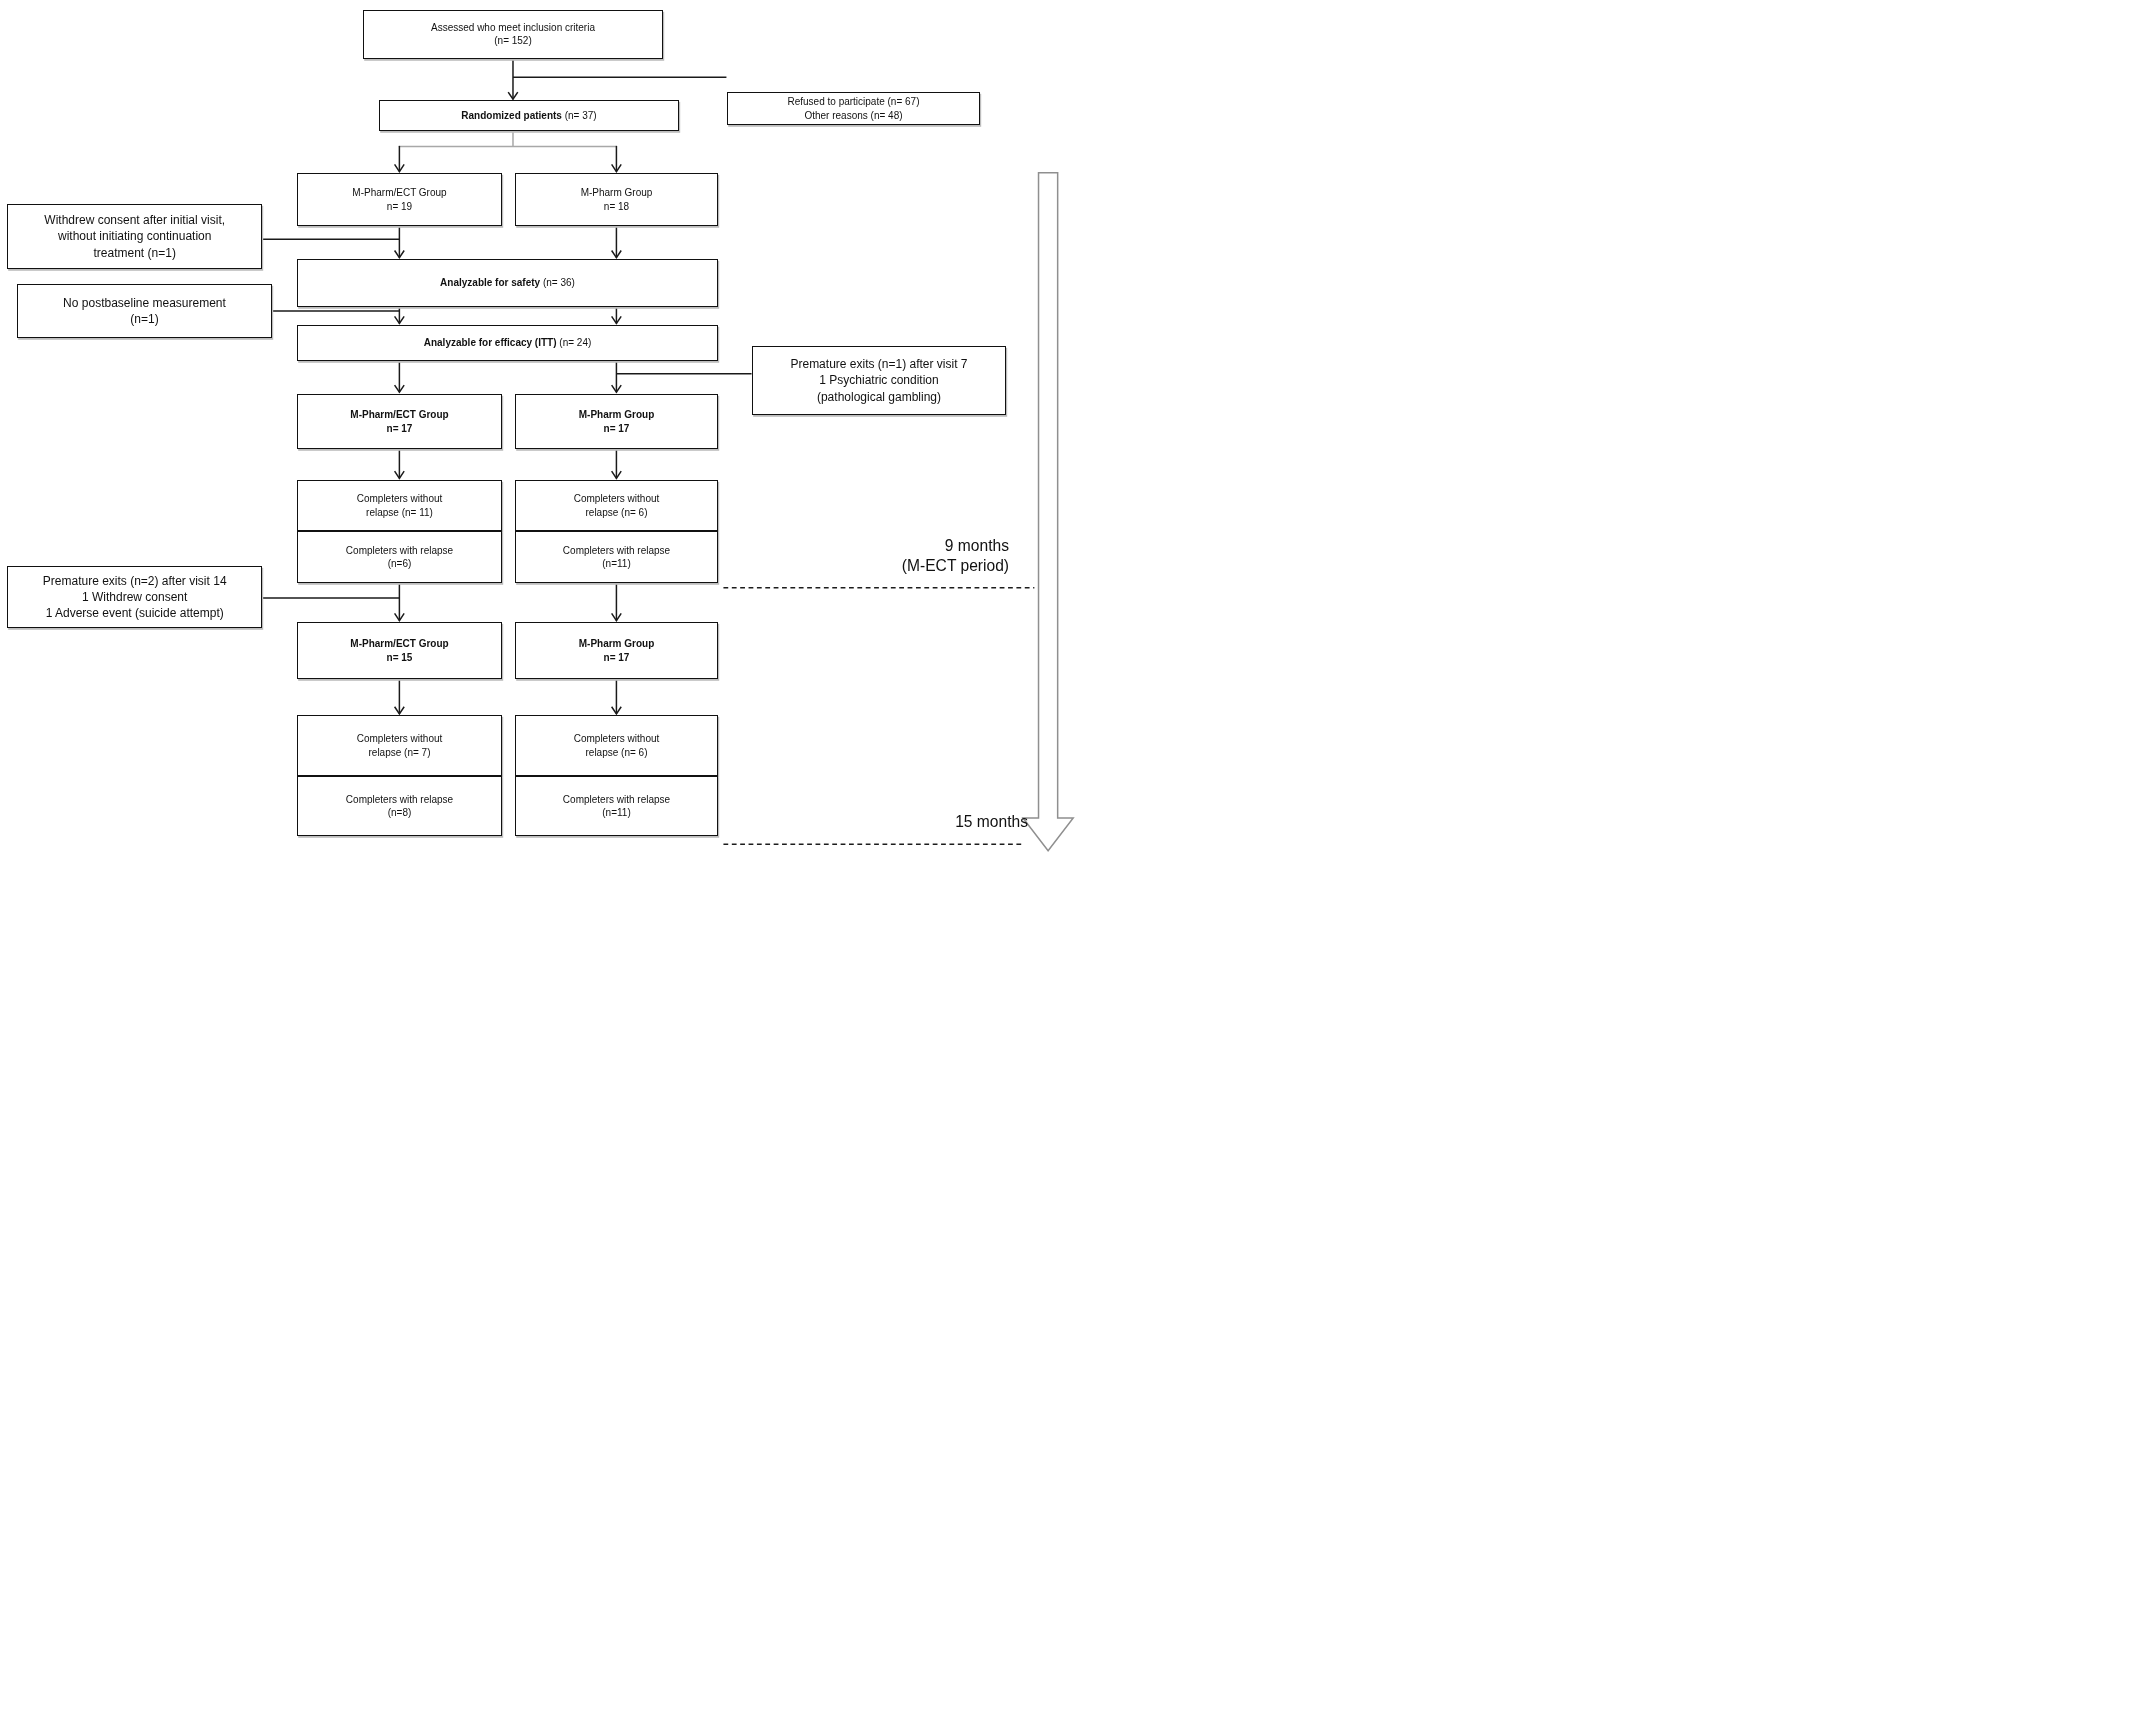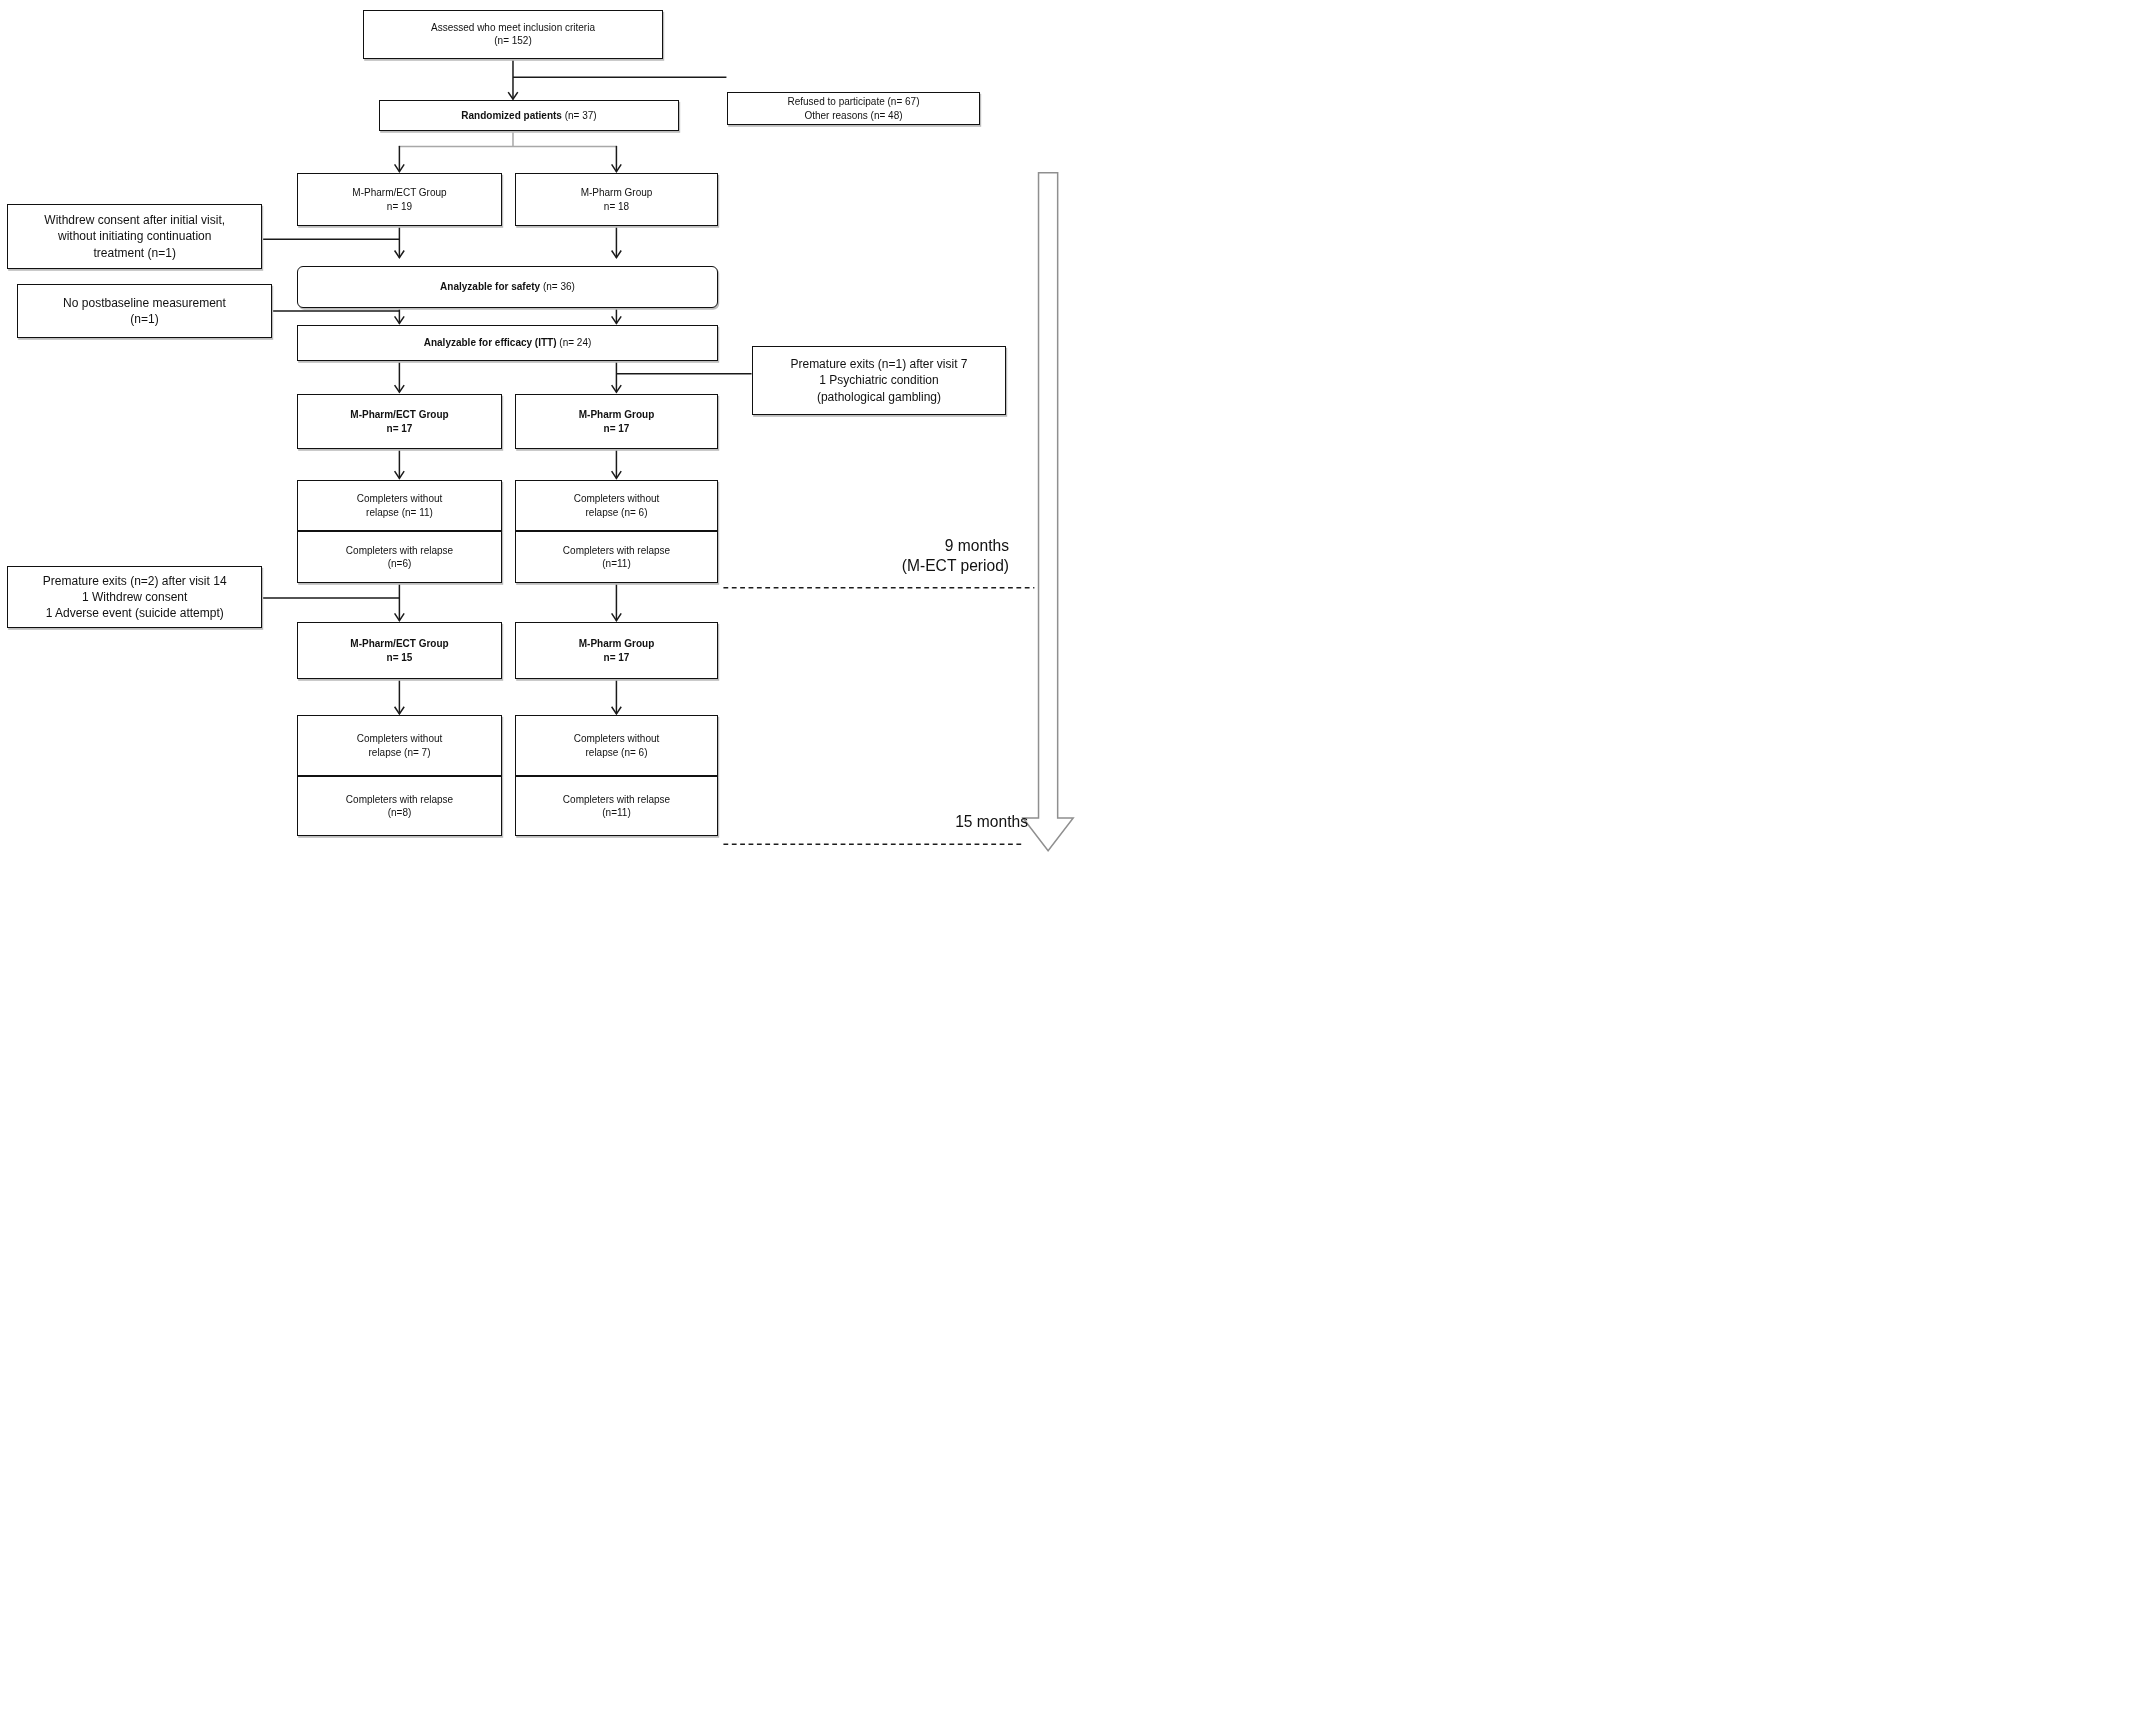--- a/index.html
+++ b/index.html
@@ -162,21 +162,21 @@
     <div class="ln">M-Pharm Group</div>
     <div class="ln">n= 18</div>
   </div>
 
   <div class="box note" style="left:7.2px; top:204px; width:255px; height:65px;">
     <div class="ln">Withdrew consent after initial visit,</div>
     <div class="ln">without initiating continuation</div>
     <div class="ln">treatment (n=1)</div>
   </div>
 
-  <div class="box" style="left:297px; top:266px; width:421px; height:42px;border-radius:6px;">
+  <div class="box" style="left:297px; top:259px; width:421px; height:48px;">
     <div class="ln"><b>Analyzable for safety</b><span> (n= 36)</span></div>
   </div>
 
   <div class="box note" style="left:17px; top:284px; width:255px; height:54px;">
     <div class="ln">No postbaseline measurement</div>
     <div class="ln">(n=1)</div>
   </div>
 
   <div class="box" style="left:297px; top:325px; width:421px; height:36px;">
     <div class="ln"><b>Analyzable for efficacy (ITT)</b><span> (n= 24)</span></div>

